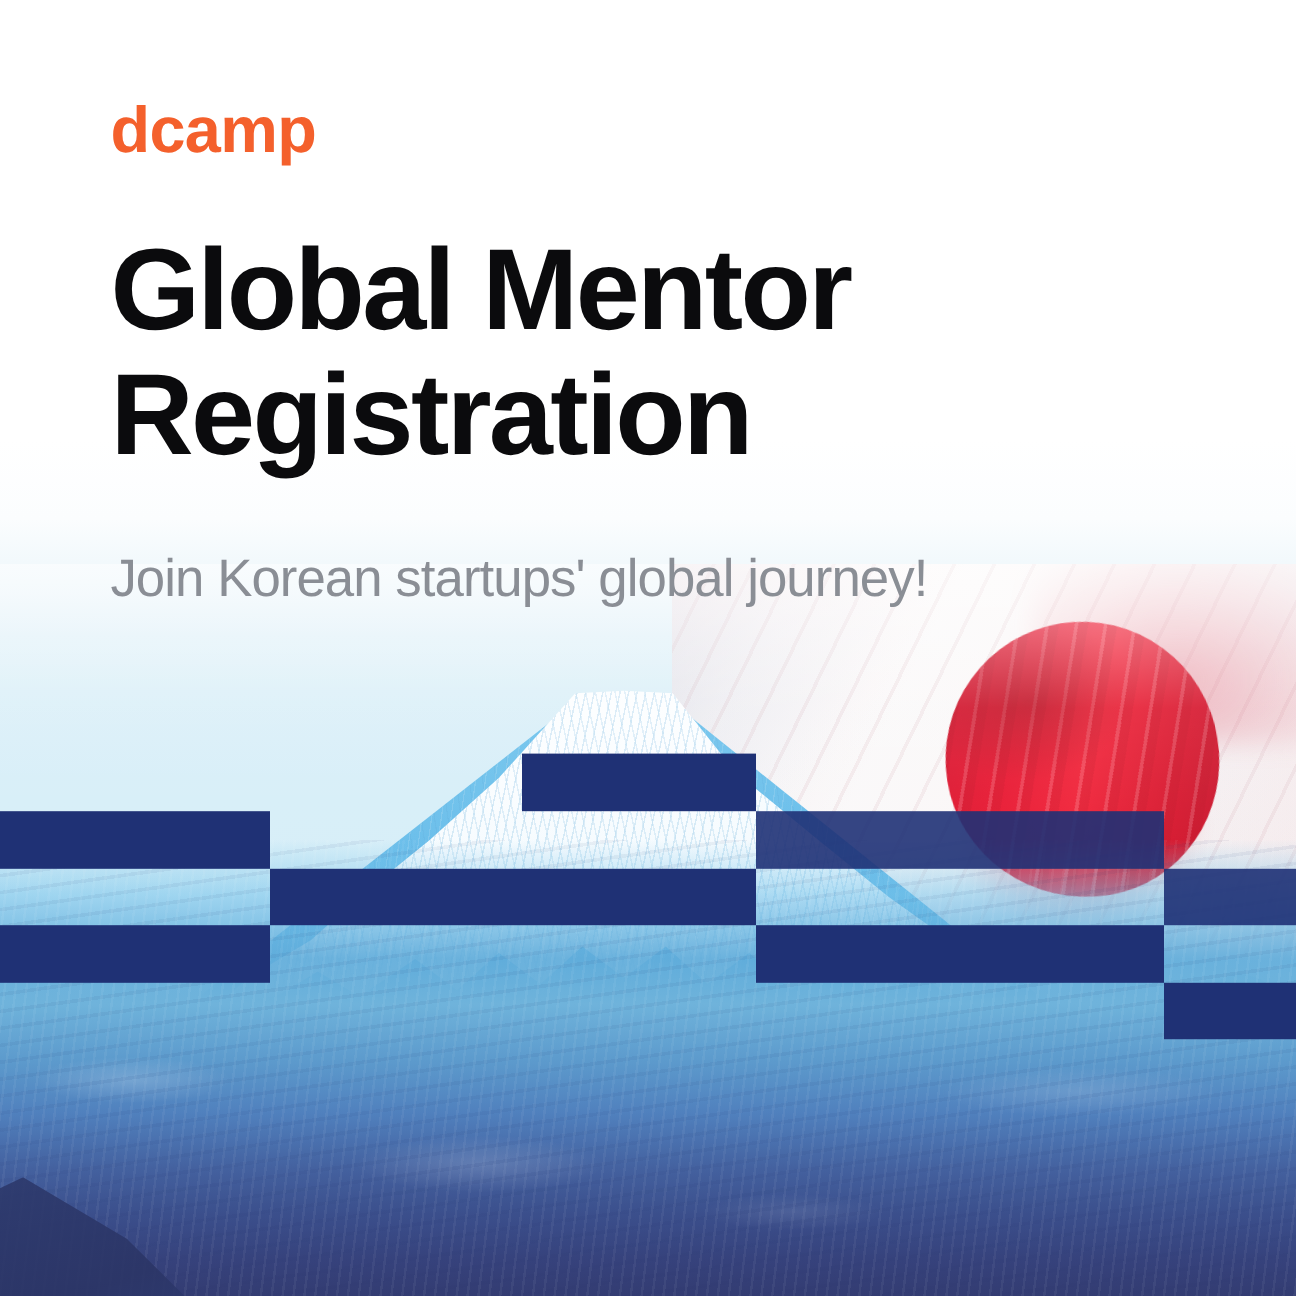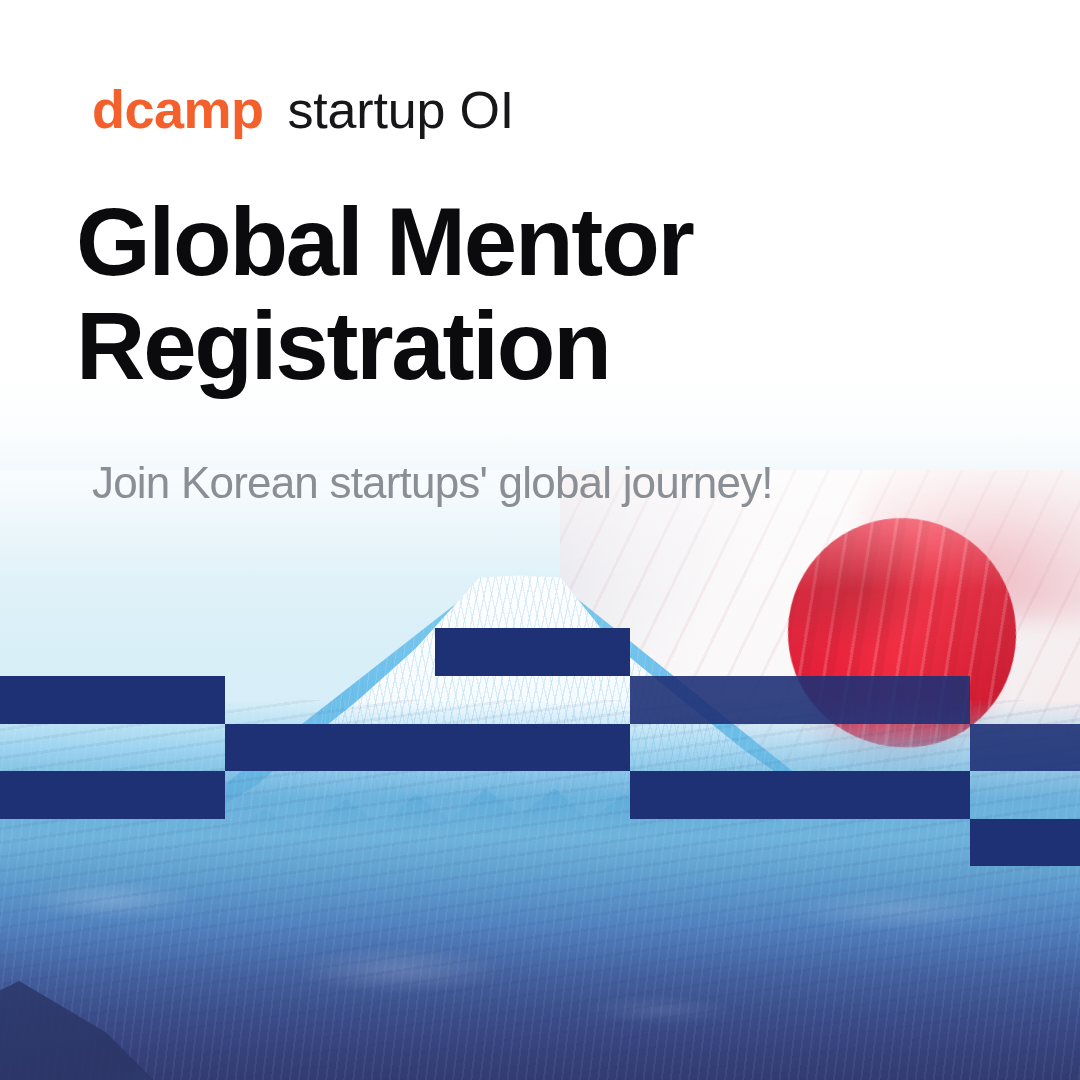--- a/index.html
+++ b/index.html
@@ -253,41 +253,41 @@
     width: 1080px;
     padding: 0;
   }
 
   .logo {
     position: absolute;
     left: 92px;
     top: 82px;
     display: flex;
     align-items: baseline;
-    gap: 24px;
+    gap: 12px;
     white-space: nowrap;
   }
   .logo-mark {
     font-size: 54px;
     font-weight: 700;
     letter-spacing: -0.5px;
     color: #f4602c;
     line-height: 1;
   }
   .logo-word {
     font-size: 52px;
     font-weight: 400;
     letter-spacing: -0.2px;
     color: #17171a;
     line-height: 1;
   }
 
   .headline {
     position: absolute;
-    left: 76px;
+    left: 92px;
     top: 190px;
     font-size: 96px;
     font-weight: 700;
     line-height: 1.08;
     letter-spacing: -2.2px;
     color: #0b0b0d;
     margin: 0;
     max-width: 760px;
   }
   .headline .l2 { display: block; }
@@ -346,21 +346,20 @@
       <div class="blk translucent" style="left: 970px; top: 724px; width: 110px; height: 47px;"></div>
       <div class="blk" style="left: 0px; top: 771px; width: 225px; height: 48px; background: rgb(31, 49, 117);"></div>
       <div class="blk" style="left: 630px; top: 771px; width: 340px; height: 48px; background: rgb(31, 49, 117);"></div>
       <div class="blk" style="left: 970px; top: 819px; width: 110px; height: 47px; background: rgb(31, 49, 117);"></div>
     </div>
 
   <div class="content">
 
     <div class="logo">
       <span class="logo-mark" style="color: rgb(244, 96, 44);">dcamp</span>
-      <span class="logo-word" style="color: rgb(23, 23, 26);">startup OI</span>
     </div>
 
     <h1 class="headline" style="color: rgb(11, 11, 13);">
       <span class="l1">Global Mentor</span>
       <span class="l2">Registration</span>
     </h1>
 
     <p class="subhead" style="color: rgb(138, 142, 149);">Join Korean startups' global journey!</p>
 
   </div>

